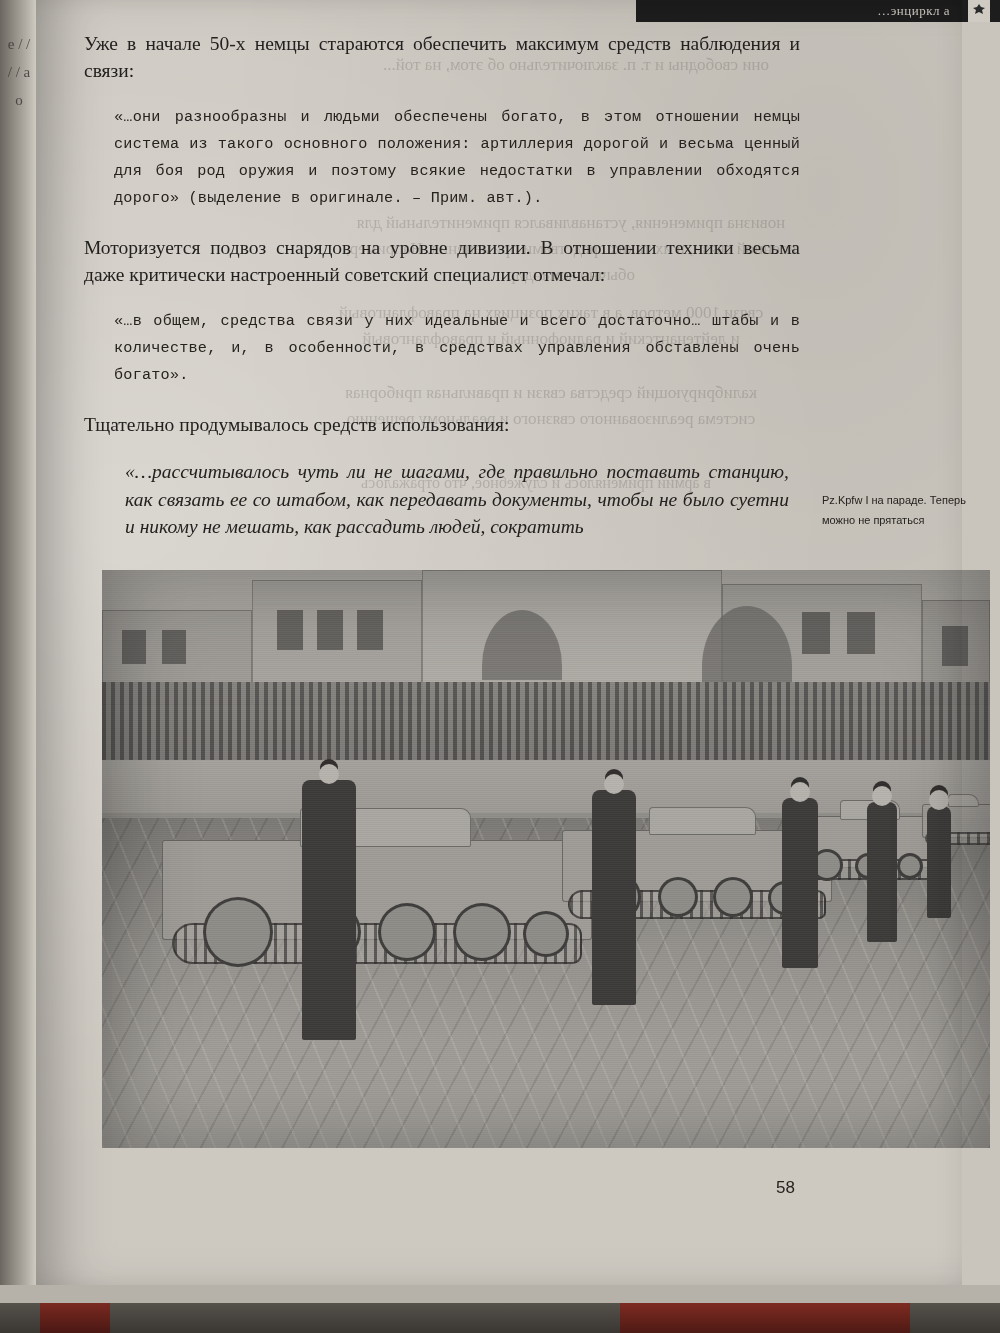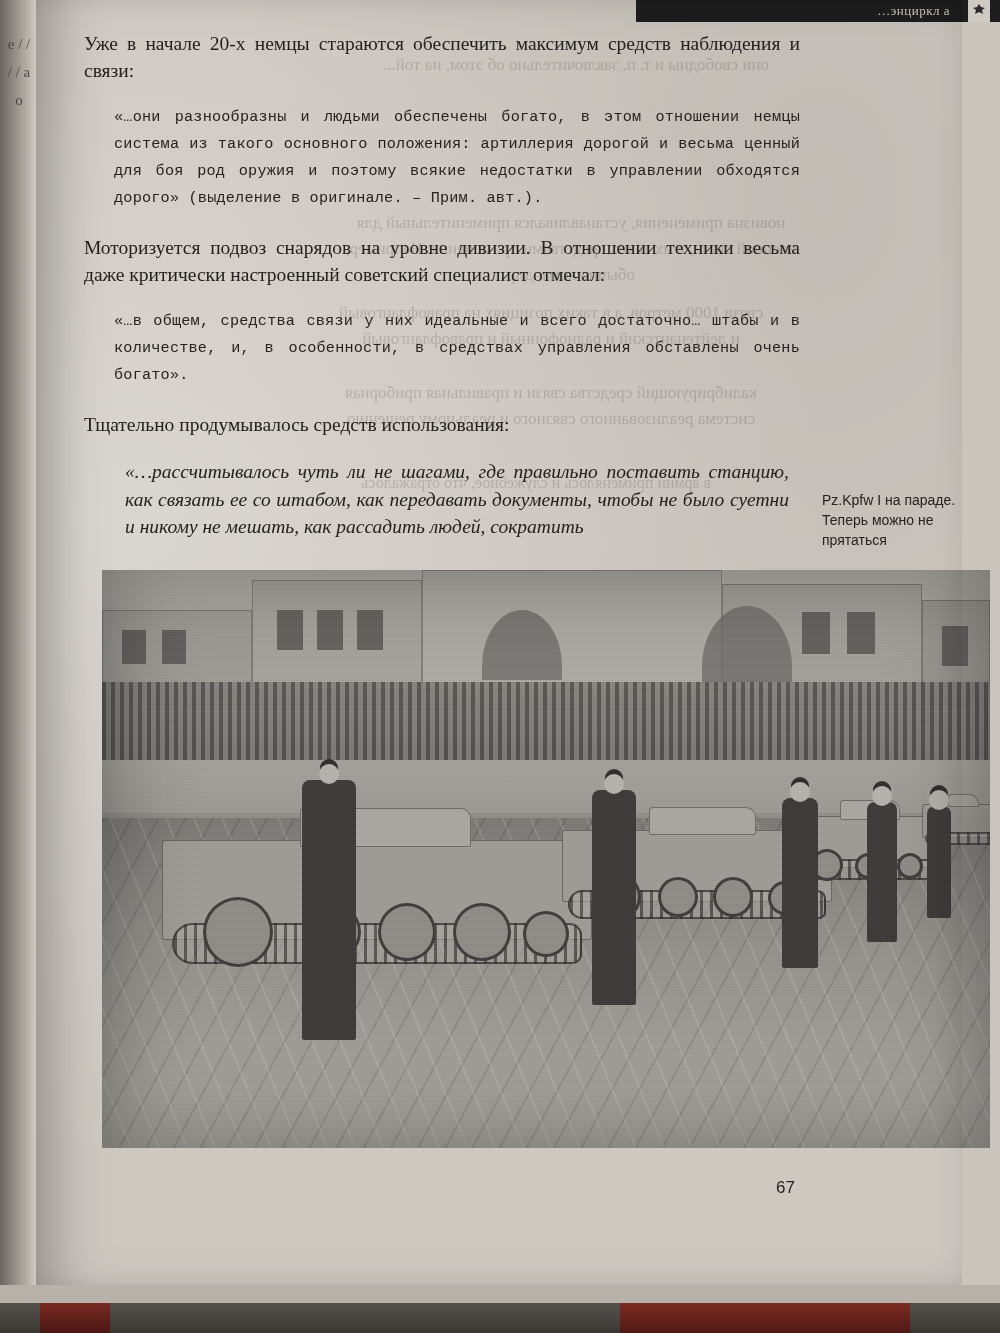--- a/index.html
+++ b/index.html
@@ -160,21 +160,21 @@
   .ghost.g4 { left: 300px; top: 380px; width: 430px; }
   .ghost.g5 { left: 280px; top: 470px; width: 440px; font-size: 16px; }
 
   
   .caption {
     position: absolute;
     left: 786px;
     top: 490px;
     width: 170px;
     font-family: "Liberation Sans", sans-serif;
-    font-size: 14px;
+    font-size: 11px;
     line-height: 20px;
     color: #25231f;
   }
 
   
   .photo {
     position: absolute;
     left: 66px;
     top: 570px;
     width: 888px;
@@ -318,21 +318,21 @@
       </span>
     </div>
 
     <div class="ghost g1">они свободны и т. п. заключительно об этом, на той...</div>
     <div class="ghost g2">новизна применения, устанавливался применительный для военной связи, в их таких средствами применения. Например, обычно командир</div>
     <div class="ghost g3">связи 1000 метров, а в таких позициях на правофланговый и лейтенантский и радиофонный и правофланговый</div>
     <div class="ghost g4">калибрирующий средства связи и правильная приборная система реализованного связного и реальному решению</div>
     <div class="ghost g5">в армии применялось и служебное, что отражалось</div>
 
     <div class="col">
-      <p class="body">Уже в начале 20-х немцы стараются обеспечить максимум средств наблюдения и связи:</p>
+      <p class="body">Уже в начале 50-х немцы стараются обеспечить максимум средств наблюдения и связи:</p>
       <p class="quote">«…они разнообразны и людьми обеспечены богато, в этом отношении немцы система из такого основного положения: артиллерия дорогой и весьма ценный для боя род оружия и поэтому всякие недостатки в управлении обходятся дорого» (выделение в оригинале. – Прим. авт.).</p>
       <p class="body">Моторизуется подвоз снарядов на уровне дивизии. В отношении техники весьма даже критически настроенный советский специалист отмечал:</p>
       <p class="quote">«…в общем, средства связи у них идеальные и всего достаточно… штабы и в количестве, и, в особенности, в средствах управления обставлены очень богато».</p>
       <p class="body">Тщательно продумывалось средств использования:</p>
       <p class="quote-italic">«…рассчитывалось чуть ли не шагами, где правильно поставить станцию, как связать ее со штабом, как передавать документы, чтобы не было суетни и никому не мешать, как рассадить людей, сократить</p>
     </div>
 
     <div class="caption">Pz.Kpfw I на параде. Теперь можно не прятаться</div>
 
     <div class="photo">
@@ -407,21 +407,21 @@
         </div>
         <div class="soldier" style="left:765px;top:86px;width:24px;height:112px;">
           <div class="head"></div>
         </div>
       </div>
 
       <div class="grain"></div>
       <div class="vignette"></div>
     </div>
 
-    <div class="folio">67</div>
+    <div class="folio">58</div>
   </div>
 
   <div class="book-bottom">
     <div class="cover">
       <div class="red2"></div>
       <div class="red"></div>
     </div>
   </div>
 
 </div>

